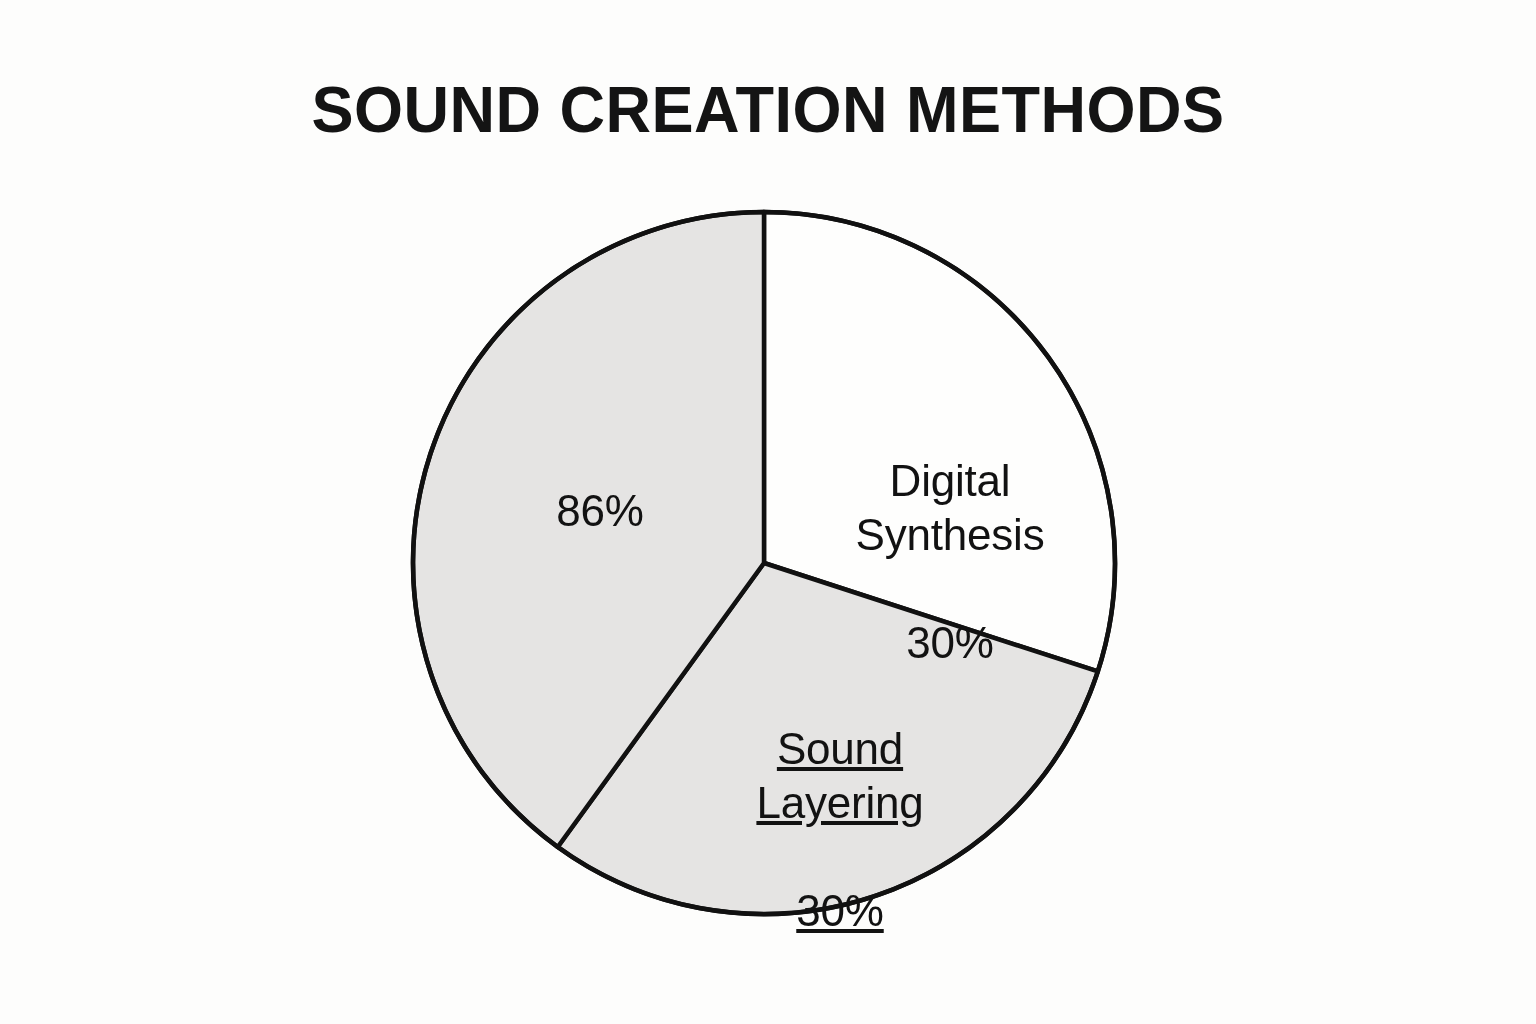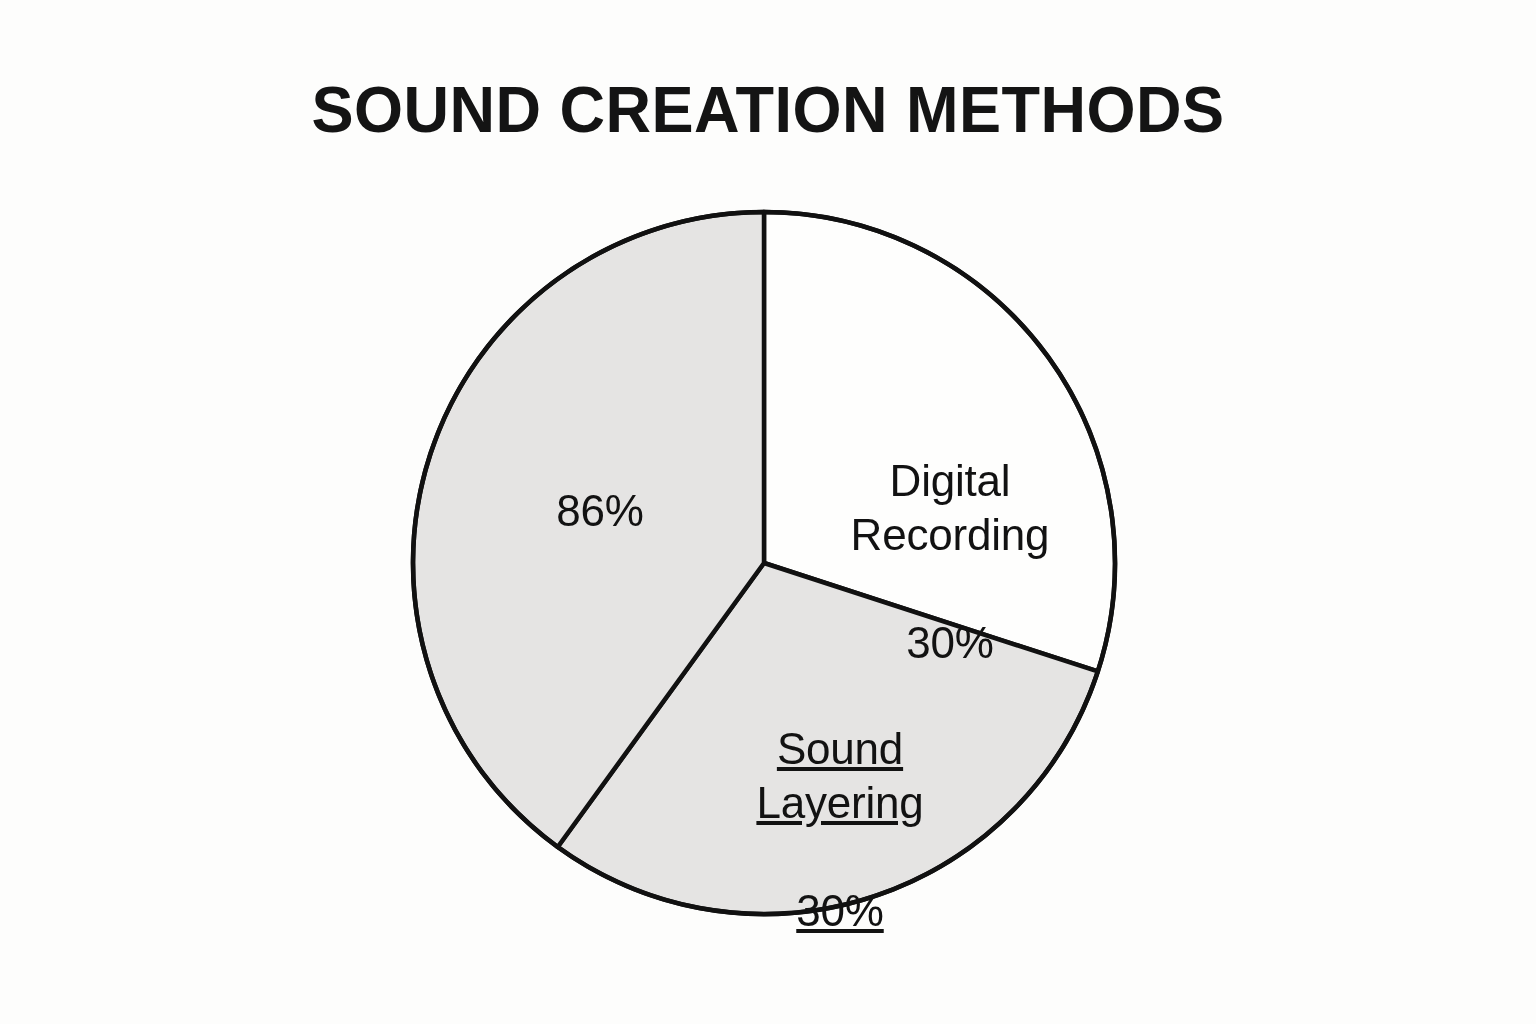--- a/index.html
+++ b/index.html
@@ -104,21 +104,21 @@
         </g>
     </svg>
   </div>
 
   <div class="slice-label" id="label-recording">
     <span class="lbl-pct">86%</span>
   </div>
 
   <div class="slice-label" id="label-digital">
     <span class="lbl-name">Digital
-Recording</span>
+Synthesis</span>
     <span class="lbl-pct">30%</span>
   </div>
 
   <div class="slice-label" id="label-layering">
     <span class="lbl-name">Sound
 Layering</span>
     <span class="lbl-pct">30%</span>
   </div>
 
 </div>

